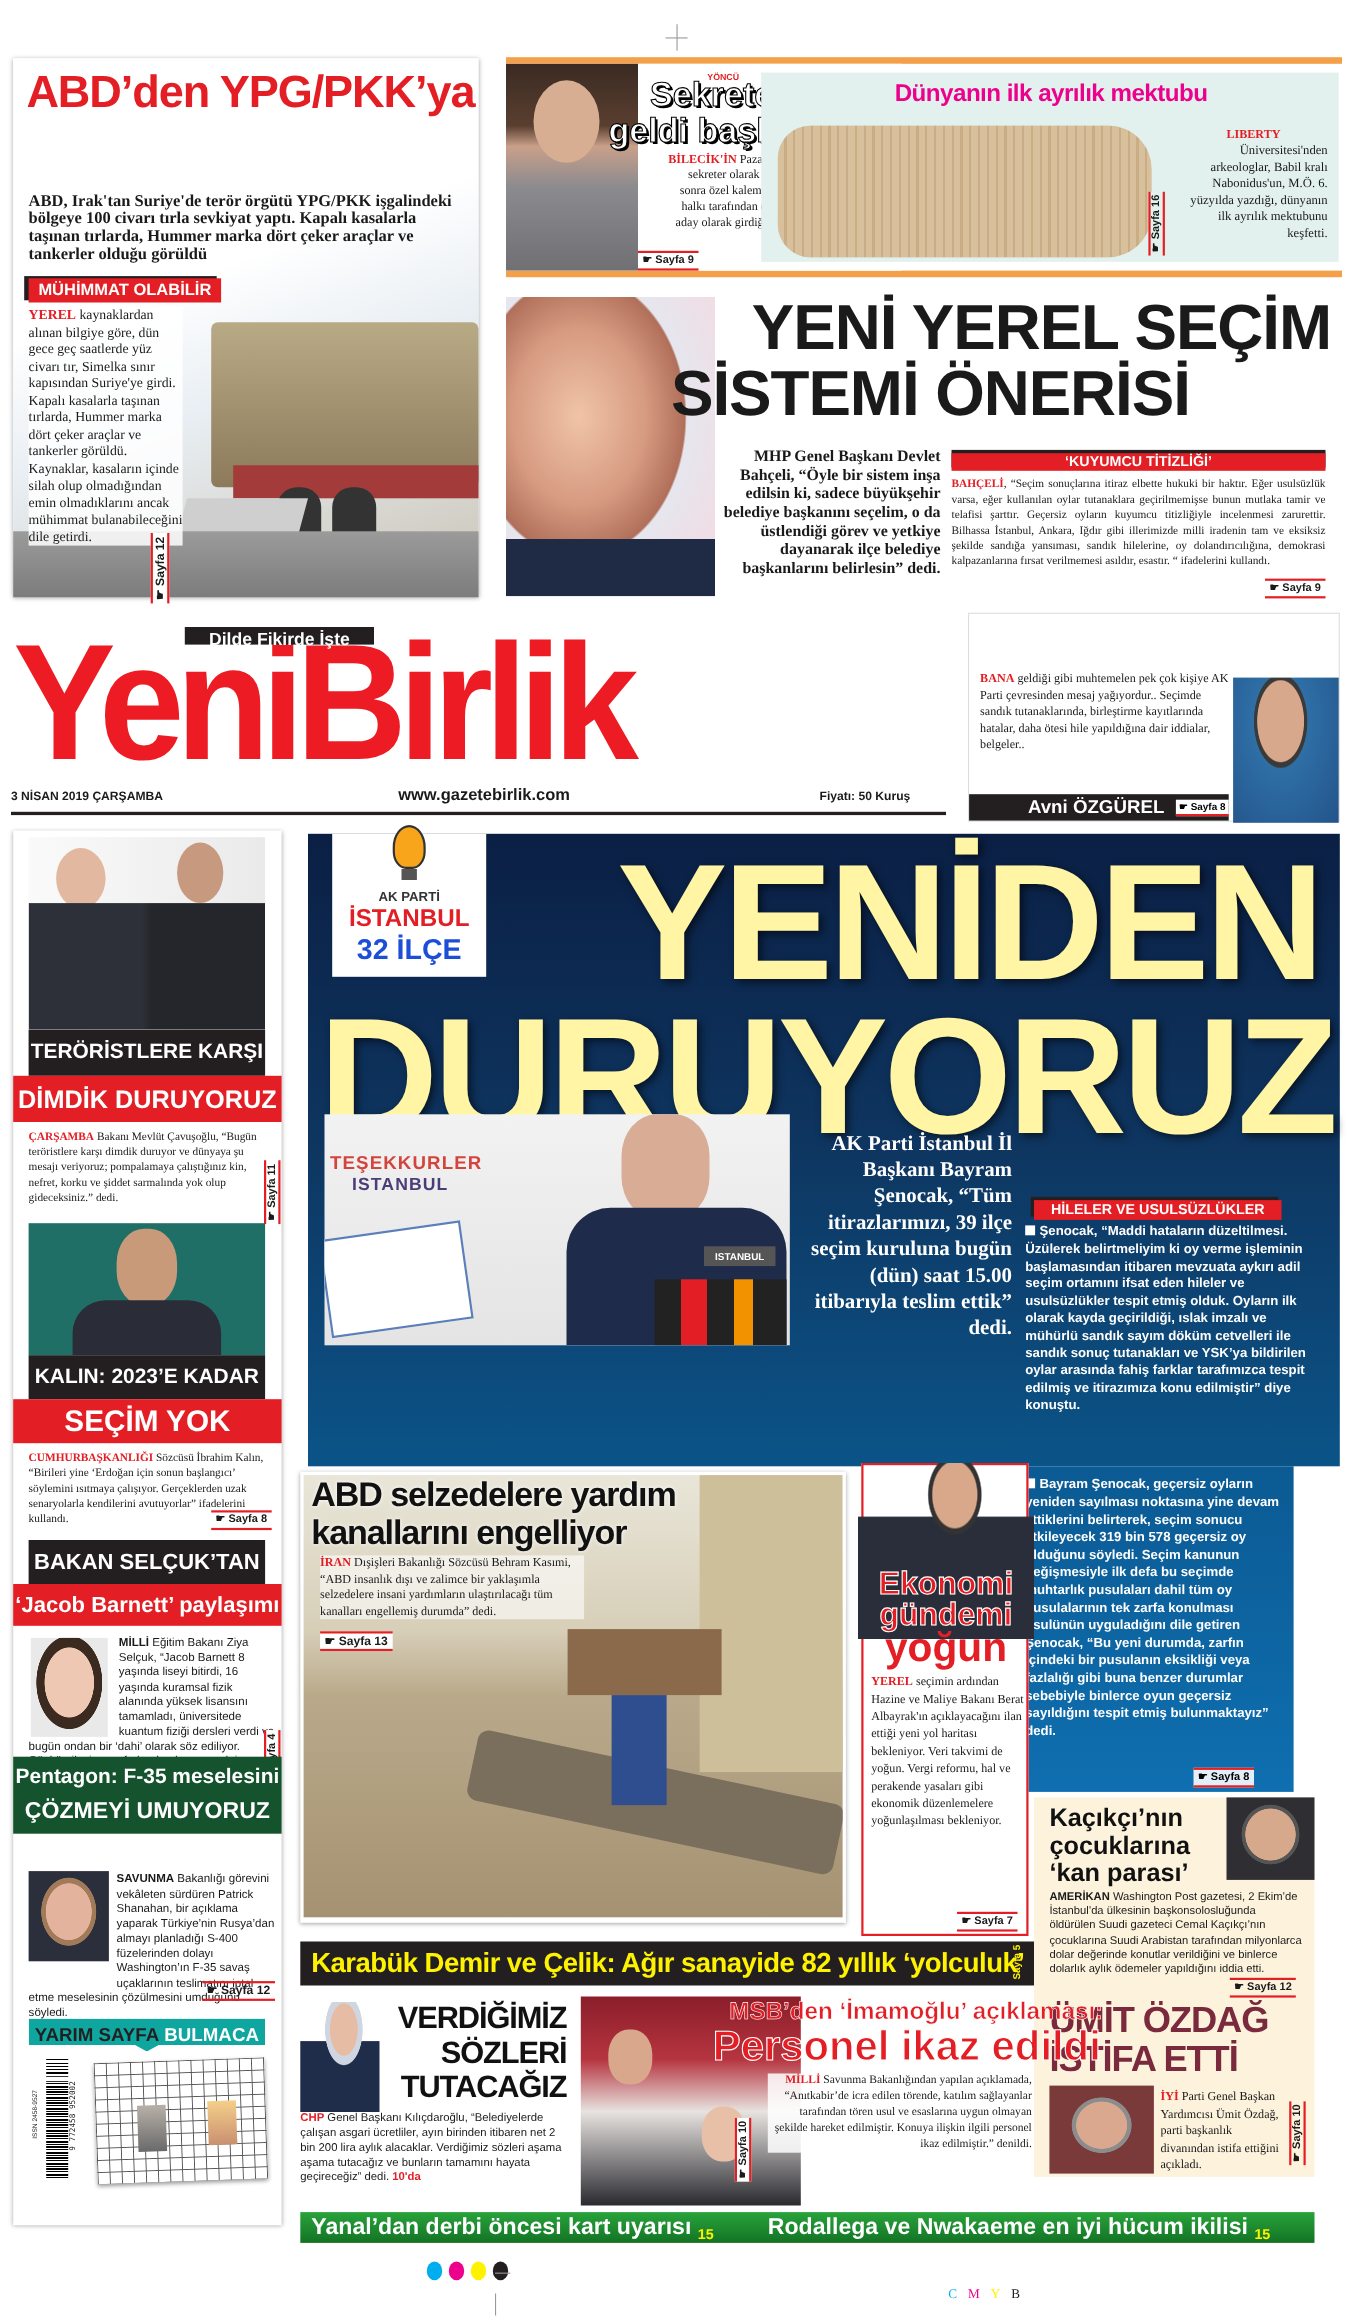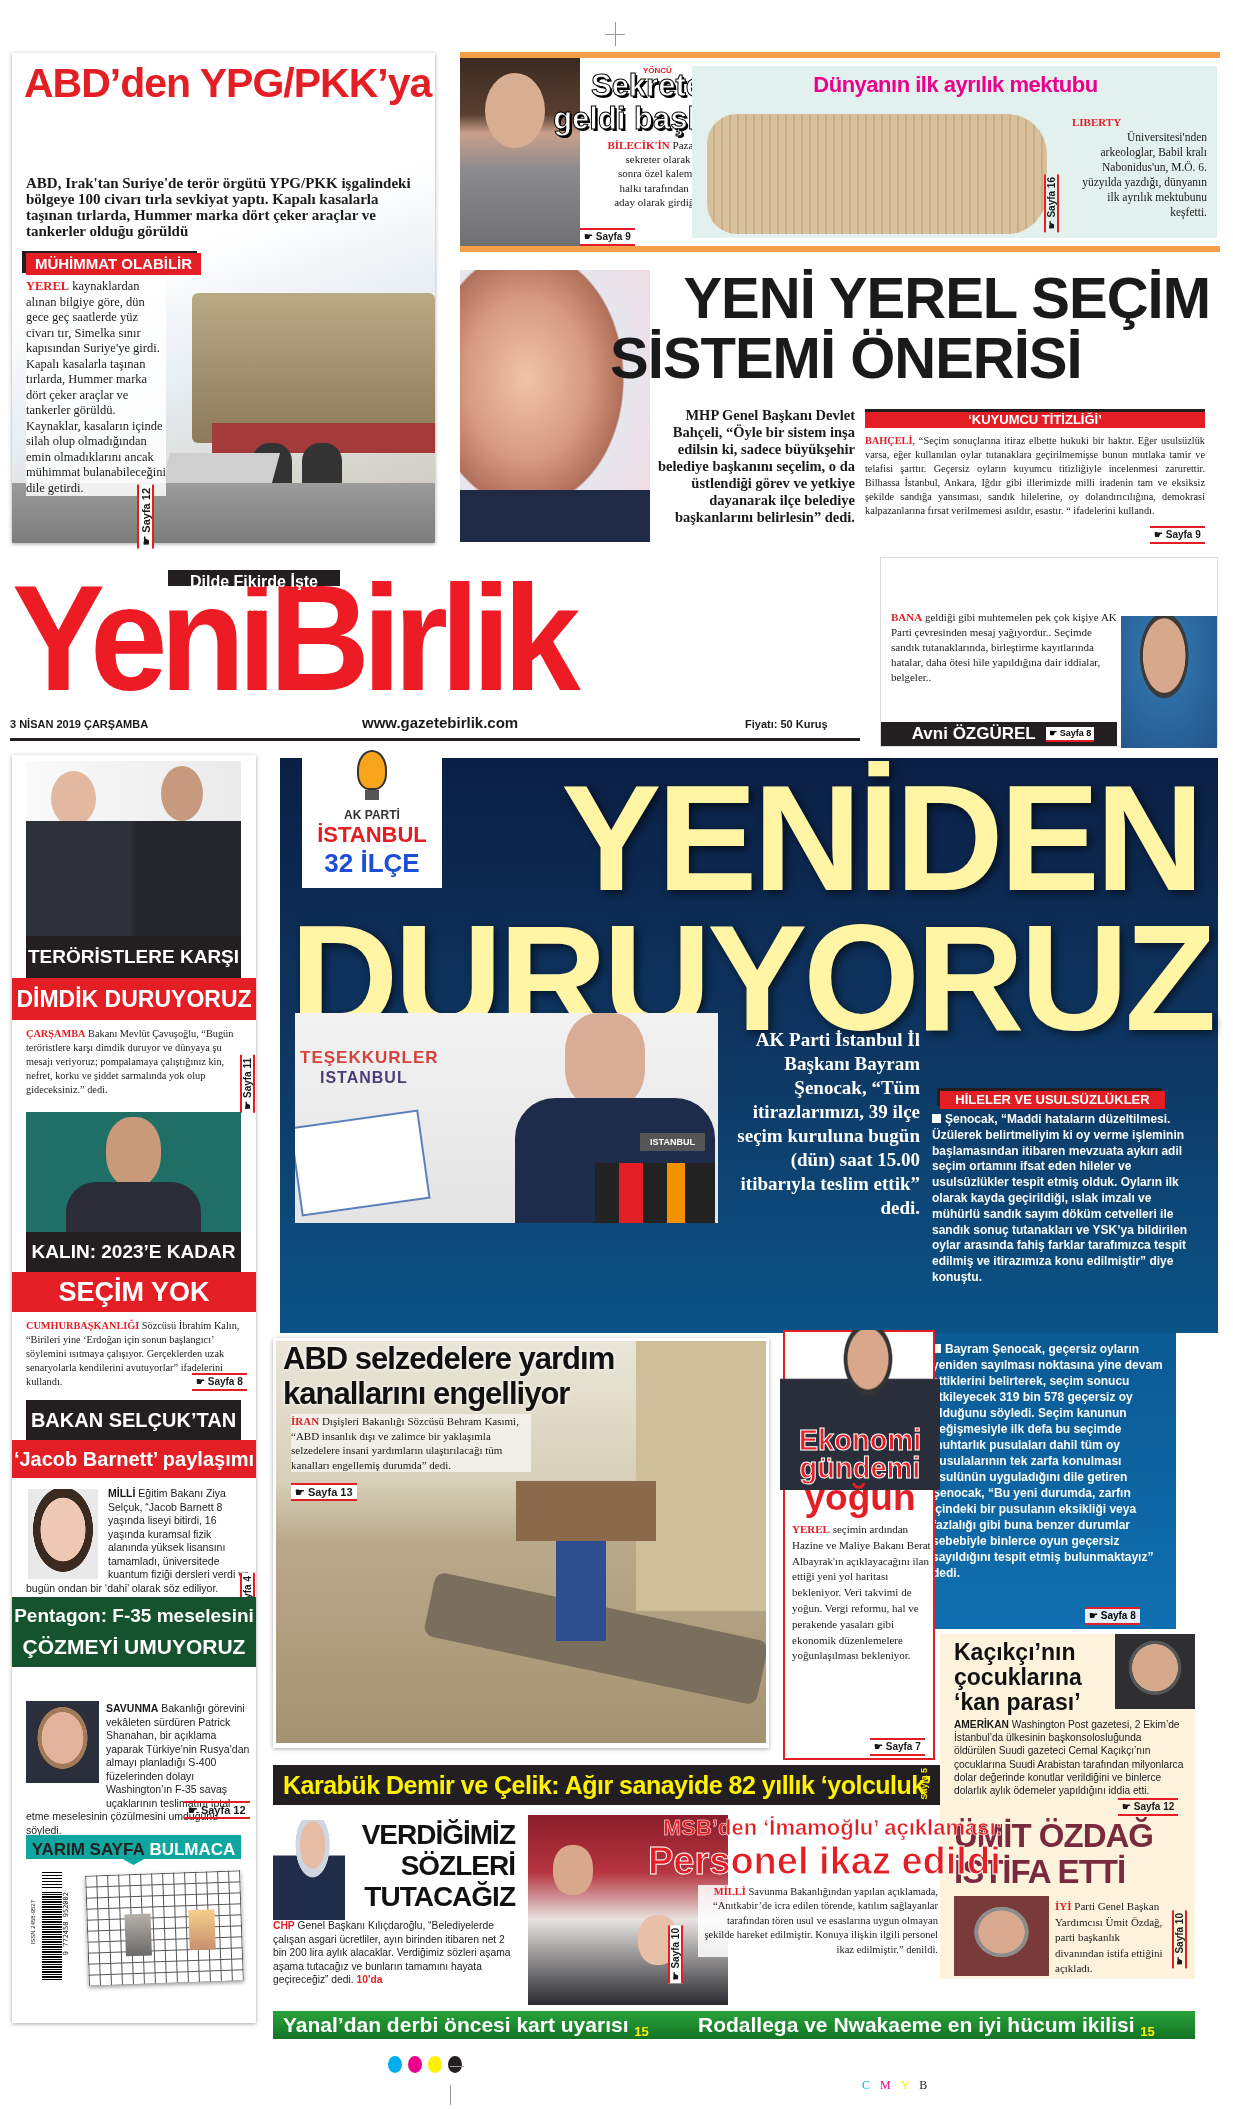--- a/index.html
+++ b/index.html
@@ -50,21 +50,21 @@
   <div class="abs cond" style="left:90px;top:12px;width:265px;text-align:right;font-size:31px;line-height:32px;font-weight:900;color:#fff;-webkit-text-stroke:1px #000;text-shadow:2px 2px 0 #000">Sekreter olarak</div>
   <div class="abs cond" style="left:90px;top:45px;width:265px;text-align:right;font-size:31px;line-height:32px;font-weight:900;color:#fff;-webkit-text-stroke:1px #000;text-shadow:2px 2px 0 #000">geldi başkan oldu</div>
   <p class="abs serif" style="left:140px;top:80px;width:214px;text-align:right;font-size:11px;line-height:14.2px"><span class="lead">BİLECİK'İN</span><span> Pazaryeri ilçesinde 2004 yılında sekreter olarak girdiği belediyede 3 dönem sonra özel kalem müdürlüğüne geçen ve ilçe halkı tarafından çok sevilen Tekin, bağımsız aday olarak girdiği seçimde bin 596 oy ile ipi göğüslemeyi başardı.</span></p>
   <div class="abs sayfa" style="left:120px;top:170px;font-size:10px">☛ Sayfa 9</div>
 </div>
 
 <div class="abs" style="left:692px;top:66px;width:525px;height:172px;background:#e3f1ee">
   <div class="abs" style="left:6px;top:6px;width:515px;font-size:22px;font-weight:900;color:#ec008c;text-align:center;letter-spacing:-.5px;white-space:nowrap">Dünyanın ilk ayrılık mektubu</div>
   <div class="photo" style="left:15px;top:48px;width:340px;height:120px;border-radius:30px 40px 40px 30px;background:repeating-linear-gradient(90deg,#d9c09c 0 6px,#c9ad85 6px 8px),linear-gradient(#dcc4a0,#b99872)"></div>
   <div class="sayfa-v" style="left:352px;top:108px;font-size:10px;background:#e3f1ee">☛ Sayfa 16</div>
-  <div class="abs serif" style="left:380px;top:50px;width:135px;text-align:left;font-size:11px;color:#e31e24;font-weight:bold">LIBERTY</div>
+  <div class="abs serif" style="left:380px;top:50px;width:135px;text-align:center;font-size:11px;color:#e31e24;font-weight:bold">LIBERTY</div>
   <p class="abs serif" style="left:380px;top:64px;width:135px;text-align:right;font-size:11.5px;line-height:15px">Üniversitesi'nden arkeologlar, Babil kralı Nabonidus'un, M.Ö. 6. yüzyılda yazdığı, dünyanın ilk ayrılık mektubunu keşfetti.</p>
 </div>
 
 <div class="abs" style="left:460px;top:262px;width:760px;height:282px;background:#fff">
   <div class="photo" style="left:0;top:8px;width:190px;height:272px;background:radial-gradient(ellipse at 35% 40%,#f0c4a8 0%,#d69a80 35%,#b06f5a 55%,#e6e6ee 56%,#f7d7df 100%)">
     <div class="abs" style="left:0;top:220px;width:190px;height:52px;background:#1f2a44"></div>
   </div>
   <div class="abs cond" style="left:150px;top:6px;width:600px;text-align:right;font-size:58px;line-height:60px;font-weight:900;color:#1a1a1a;white-space:nowrap;letter-spacing:-1px">YENİ YEREL SEÇİM</div>
   <div class="abs cond" style="left:150px;top:66px;width:600px;font-size:58px;line-height:60px;font-weight:900;color:#1a1a1a;white-space:nowrap;letter-spacing:-1px">SİSTEMİ ÖNERİSİ</div>
   <p class="abs serif" style="left:180px;top:145px;width:215px;text-align:right;font-size:14.5px;font-weight:bold;line-height:17px">MHP Genel Başkanı Devlet Bahçeli, “Öyle bir sistem inşa edilsin ki, sadece büyükşehir belediye başkanını seçelim, o da üstlendiği görev ve yetkiye dayanarak ilçe belediye başkanlarını belirlesin” dedi.</p>
@@ -78,21 +78,21 @@
   <div class="abs band-black cond" style="left:158px;top:10px;width:172px;height:16px;font-size:16px;line-height:24px;font-weight:bold">Dilde Fikirde İşte Birlik</div>
   <div class="abs cond" style="left:0;top:158px;font-size:11px;font-weight:bold">3 NİSAN 2019 ÇARŞAMBA</div>
   <div class="abs cond" style="left:352px;top:154px;font-size:15px;font-weight:bold">www.gazetebirlik.com</div>
   <div class="abs cond" style="left:735px;top:158px;font-size:11px;font-weight:bold">Fiyatı: 50 Kuruş</div>
   <div class="abs" style="left:0;top:178px;width:850px;height:3px;background:#231f20"></div>
 </div>
 
 <div class="abs" style="left:880px;top:557px;width:338px;height:190px;background:#fff;border:1px solid #ddd">
   <div class="photo" style="left:240px;top:58px;width:96px;height:132px;background:radial-gradient(ellipse at 45% 30%,#d7a88c 0 28%,#3a3a3a 29% 32%,#2e6fa6 33%,#23548a 100%)"></div>
   <p class="abs serif" style="left:10px;top:52px;width:230px;font-size:11px;line-height:15px"><span class="lead">BANA</span><span> geldiği gibi muhtemelen pek çok kişiye AK Parti çevresinden mesaj yağıyordur.. Seçimde sandık tutanaklarında, birleştirme kayıtlarında hatalar, daha ötesi hile yapıldığına dair iddialar, belgeler..</span></p>
-  <div class="abs band-black cond" style="left:0;top:164px;width:236px;height:24px;text-align:center;padding-left:8px;font-size:17px;line-height:24px">
+  <div class="abs band-black cond" style="left:0;top:164px;width:236px;height:24px;text-align:right;padding-left:8px;font-size:17px;line-height:24px">
     <span>Avni ÖZGÜREL</span>
     <span style="display:inline-block;background:#fff;color:#000;font-size:9px;line-height:13px;padding:0 3px;margin-left:6px;border-bottom:2px solid #e31e24;vertical-align:middle">☛ Sayfa 8</span>
   </div>
 </div>
 
 <div class="abs" style="left:280px;top:758px;width:938px;height:575px;background:linear-gradient(180deg,#0b1f44 0%,#0e3661 50%,#0b5488 100%)">
 
   <div class="abs" style="left:22px;top:0;width:140px;height:130px;background:#fff">
     <div class="abs" style="left:55px;top:-8px;width:30px;height:40px;border-radius:50% 50% 40% 40%;background:#f8a51b;border:2px solid #333"></div>
     <div class="abs" style="left:63px;top:32px;width:14px;height:10px;background:#555"></div>

